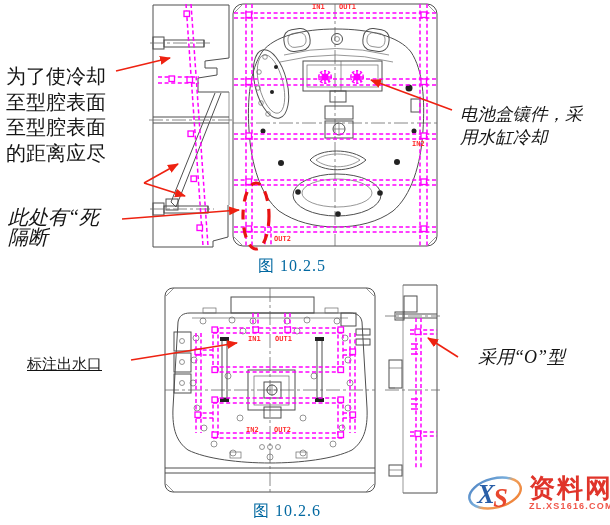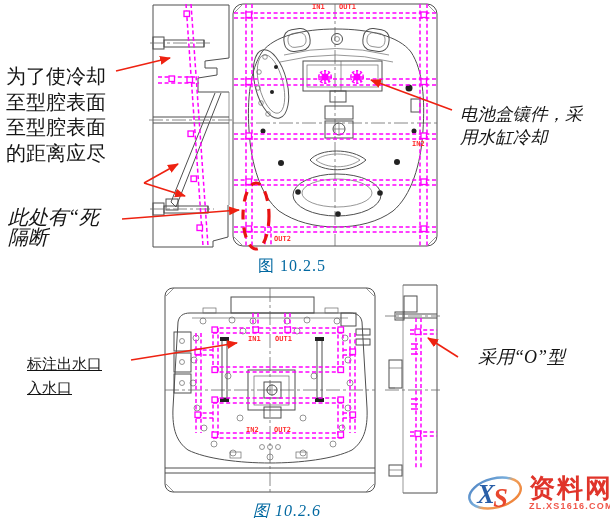--- a/index.html
+++ b/index.html
@@ -20,21 +20,21 @@
   
   .note{position:absolute;color:#141414;white-space:nowrap;}
   .kai{font-style:italic;}
   .n1{left:6px;top:64px;font-size:20px;line-height:25.5px;}
   .n2{left:8px;top:207px;font-size:20px;line-height:20px;}
   .n3{left:460px;top:103px;font-size:17.5px;line-height:23px;}
   .n4{left:27px;top:352px;font-size:15px;line-height:24px;text-decoration:underline;}
   .n5{left:466px;top:345px;font-size:18px;line-height:24px;margin-left:12px;}
   .caption{position:absolute;color:#0369a1;font-size:16px;letter-spacing:1px;white-space:nowrap;}
   .cap1{left:258px;top:256px;}
-  .cap2{left:253px;top:501px;font-style:italic;}
+  .cap2{left:253px;top:501px;}
   
   .watermark{position:absolute;left:466px;top:468px;display:flex;align-items:center;gap:3px;}
   .wm-col{display:flex;flex-direction:column;line-height:1;}
   .wm-name{font-family:"Liberation Sans","DejaVu Sans",sans-serif;font-weight:bold;
            font-size:26px;color:#e0342a;letter-spacing:2px;}
   .wm-url{font-family:"Liberation Sans","DejaVu Sans",sans-serif;font-weight:bold;
           font-size:9px;color:#f0564a;letter-spacing:1.2px;margin-top:1px;}
 </style>
 </head>
 <body>
@@ -304,21 +304,20 @@
     <div>隔断</div>
   </div>
 
   <div class="note kai n3">
     <div>电池盒镶件，采</div>
     <div>用水缸冷却</div>
   </div>
 
   <div class="note n4">
     <div>标注出水口</div>
-    <div>入水口</div>
   </div>
 
   <div class="note kai n5">
     <div>采用“O”型</div>
   </div>
 
   <div class="caption cap1">图 10.2.5</div>
   <div class="caption cap2">图 10.2.6</div>
 
   <div class="watermark">

